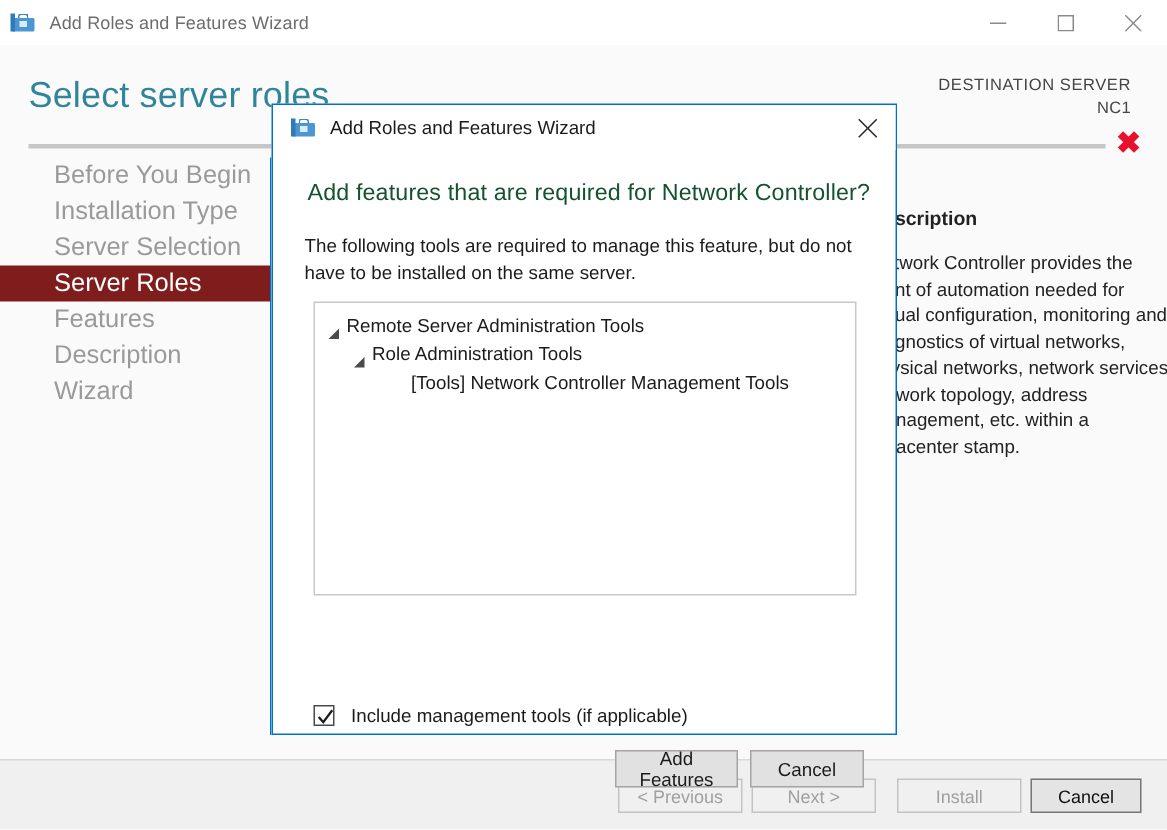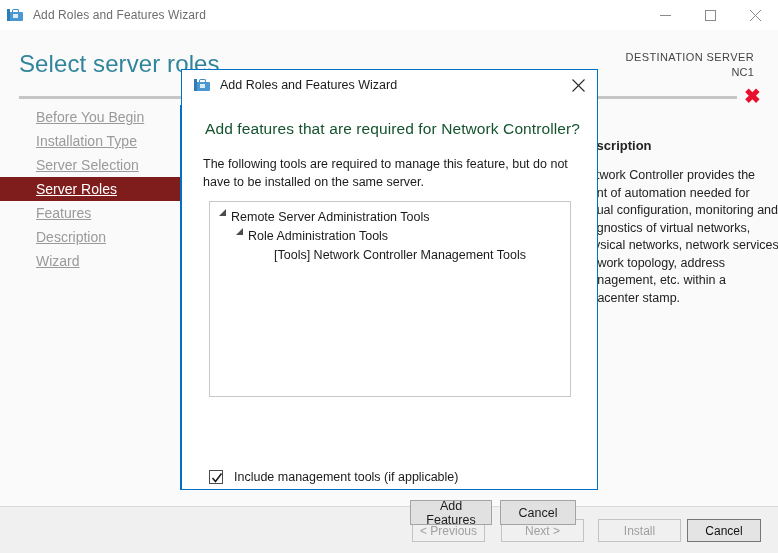--- a/index.html
+++ b/index.html
@@ -104,24 +104,23 @@
   }
 
   
   .nav {
     position: absolute; left: 0; top: 105px;
     width: 181px;
   }
   .nav-item {
     height: 24px; line-height: 24px;
     padding-left: 36px;
-    font-size: 14px;
+    font-size: 17px;
     color: #9a9a9a;
     white-space: nowrap;
-    text-decoration: underline;
   }
   .nav-item.active {
     background: #7f1d1d;
     color: #ffffff;
   }
   .nav-rule {
     position: absolute; left: 180px; top: 105px;
     width: 1px; height: 385px;
     background: #0071c5;
   }
@@ -177,21 +176,21 @@
     border: 1px solid #c3c3c3;
     color: #a0a0a0;
     display: flex; align-items: center; justify-content: center;
     padding: 0;
   }
   .btn.enabled {
     color: #111;
     background: #e4e4e4;
     border: 1px solid #767676;
   }
-  #btn-previous { left: 412px; width: 73px; }
+  #btn-previous { left: 412px; width: 83px; }
   #btn-next     { left: 501px; width: 83px; }
   #btn-install  { left: 598px; width: 83px; }
   #btn-cancel   { left: 687px; width: 74px; }
 
   
   .dialog {
     position: absolute;
     left: 181px; top: 69px;
     width: 417px; height: 421px;
     background: #ffffff;
@@ -234,21 +233,21 @@
     width: 362px; height: 196px;
     border: 1px solid #c8c8c8;
     background: #ffffff;
     padding: 6px 0 0 0;
     overflow: hidden;
   }
   .tree-row {
     height: 19px; line-height: 19px;
     font-size: 12.5px; color: #1b1b1b;
     white-space: nowrap;
-    display: flex; align-items: flex-start;
+    display: flex; align-items: flex-end;
   }
   .tree-row.lvl1 { padding-left: 9px; }
   .tree-row.lvl2 { padding-left: 26px; }
   .tree-row.lvl3 { padding-left: 64px; }
   .tw {
     width: 12px; display: inline-block;
     color: #4b4b4b; font-size: 9px;
     flex: none;
   }
   .tw svg { display: block; margin-top: 1px; }

